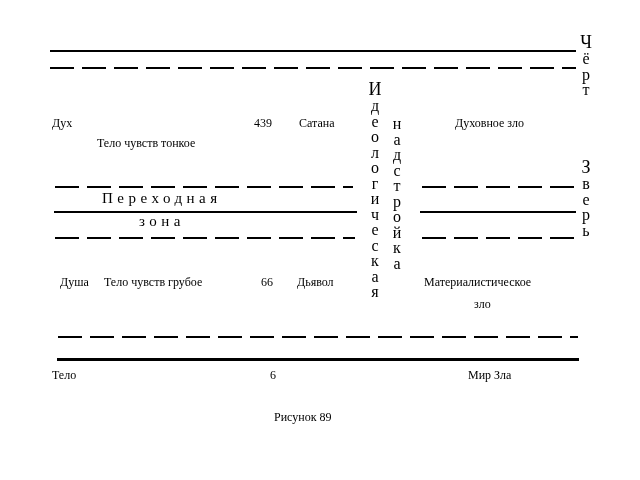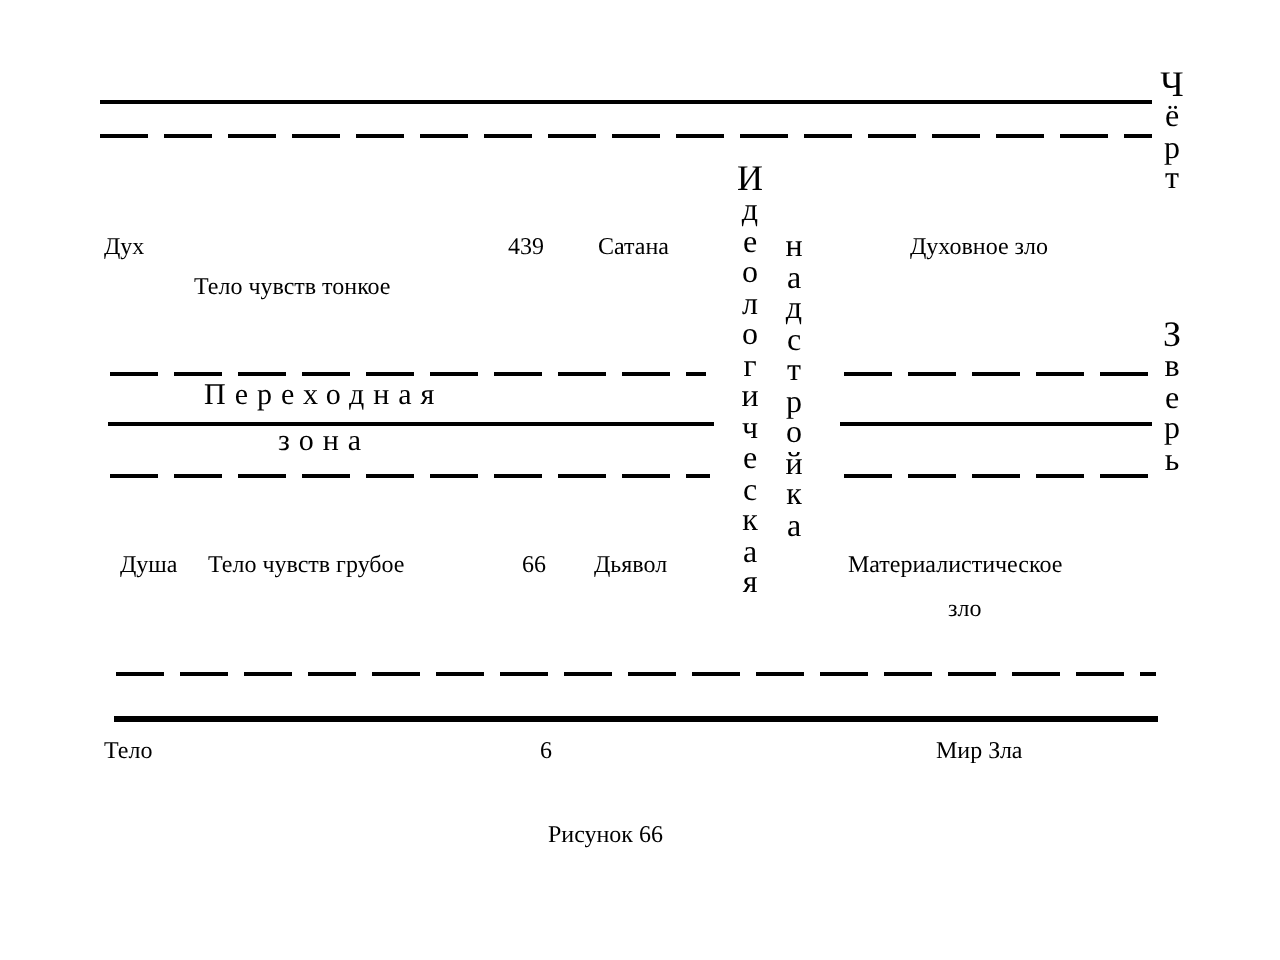--- a/index.html
+++ b/index.html
@@ -89,13 +89,13 @@
 </div>
 
 <div class="vcol" style="left:578px; top:158px;">
   <span style="font-size:18px; line-height:18px;">З</span>
   <span>в</span>
   <span>е</span>
   <span>р</span>
   <span>ь</span>
 </div>
 
-<div class="txt" style="left:274px; top:408px;">Рисунок 66</div>
+<div class="txt" style="left:274px; top:408px;">Рисунок 89</div>
 
 </body></html>

